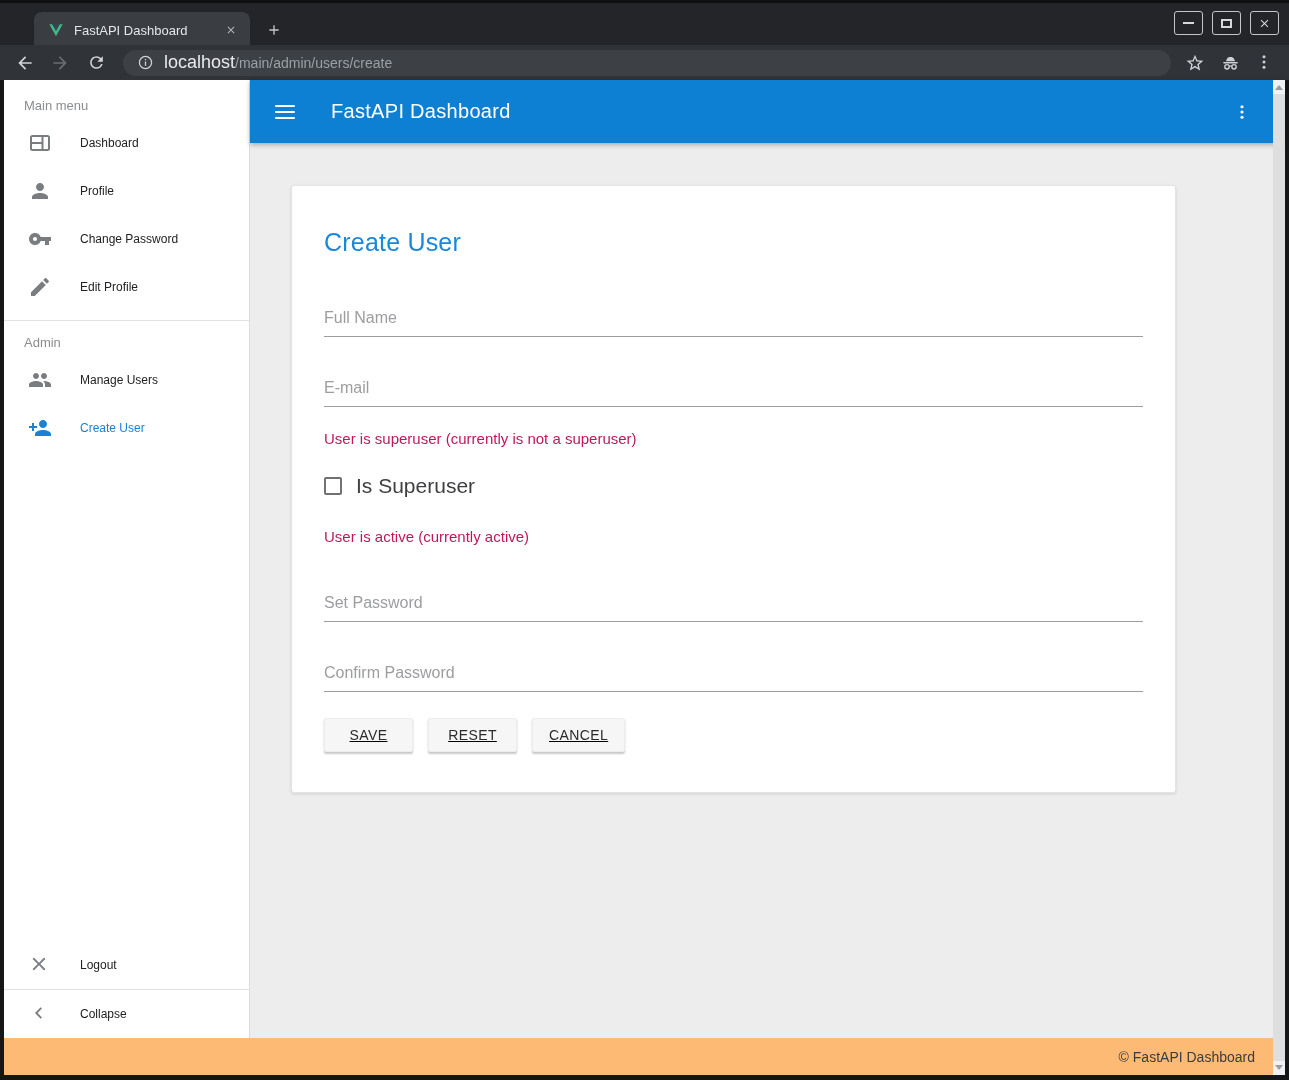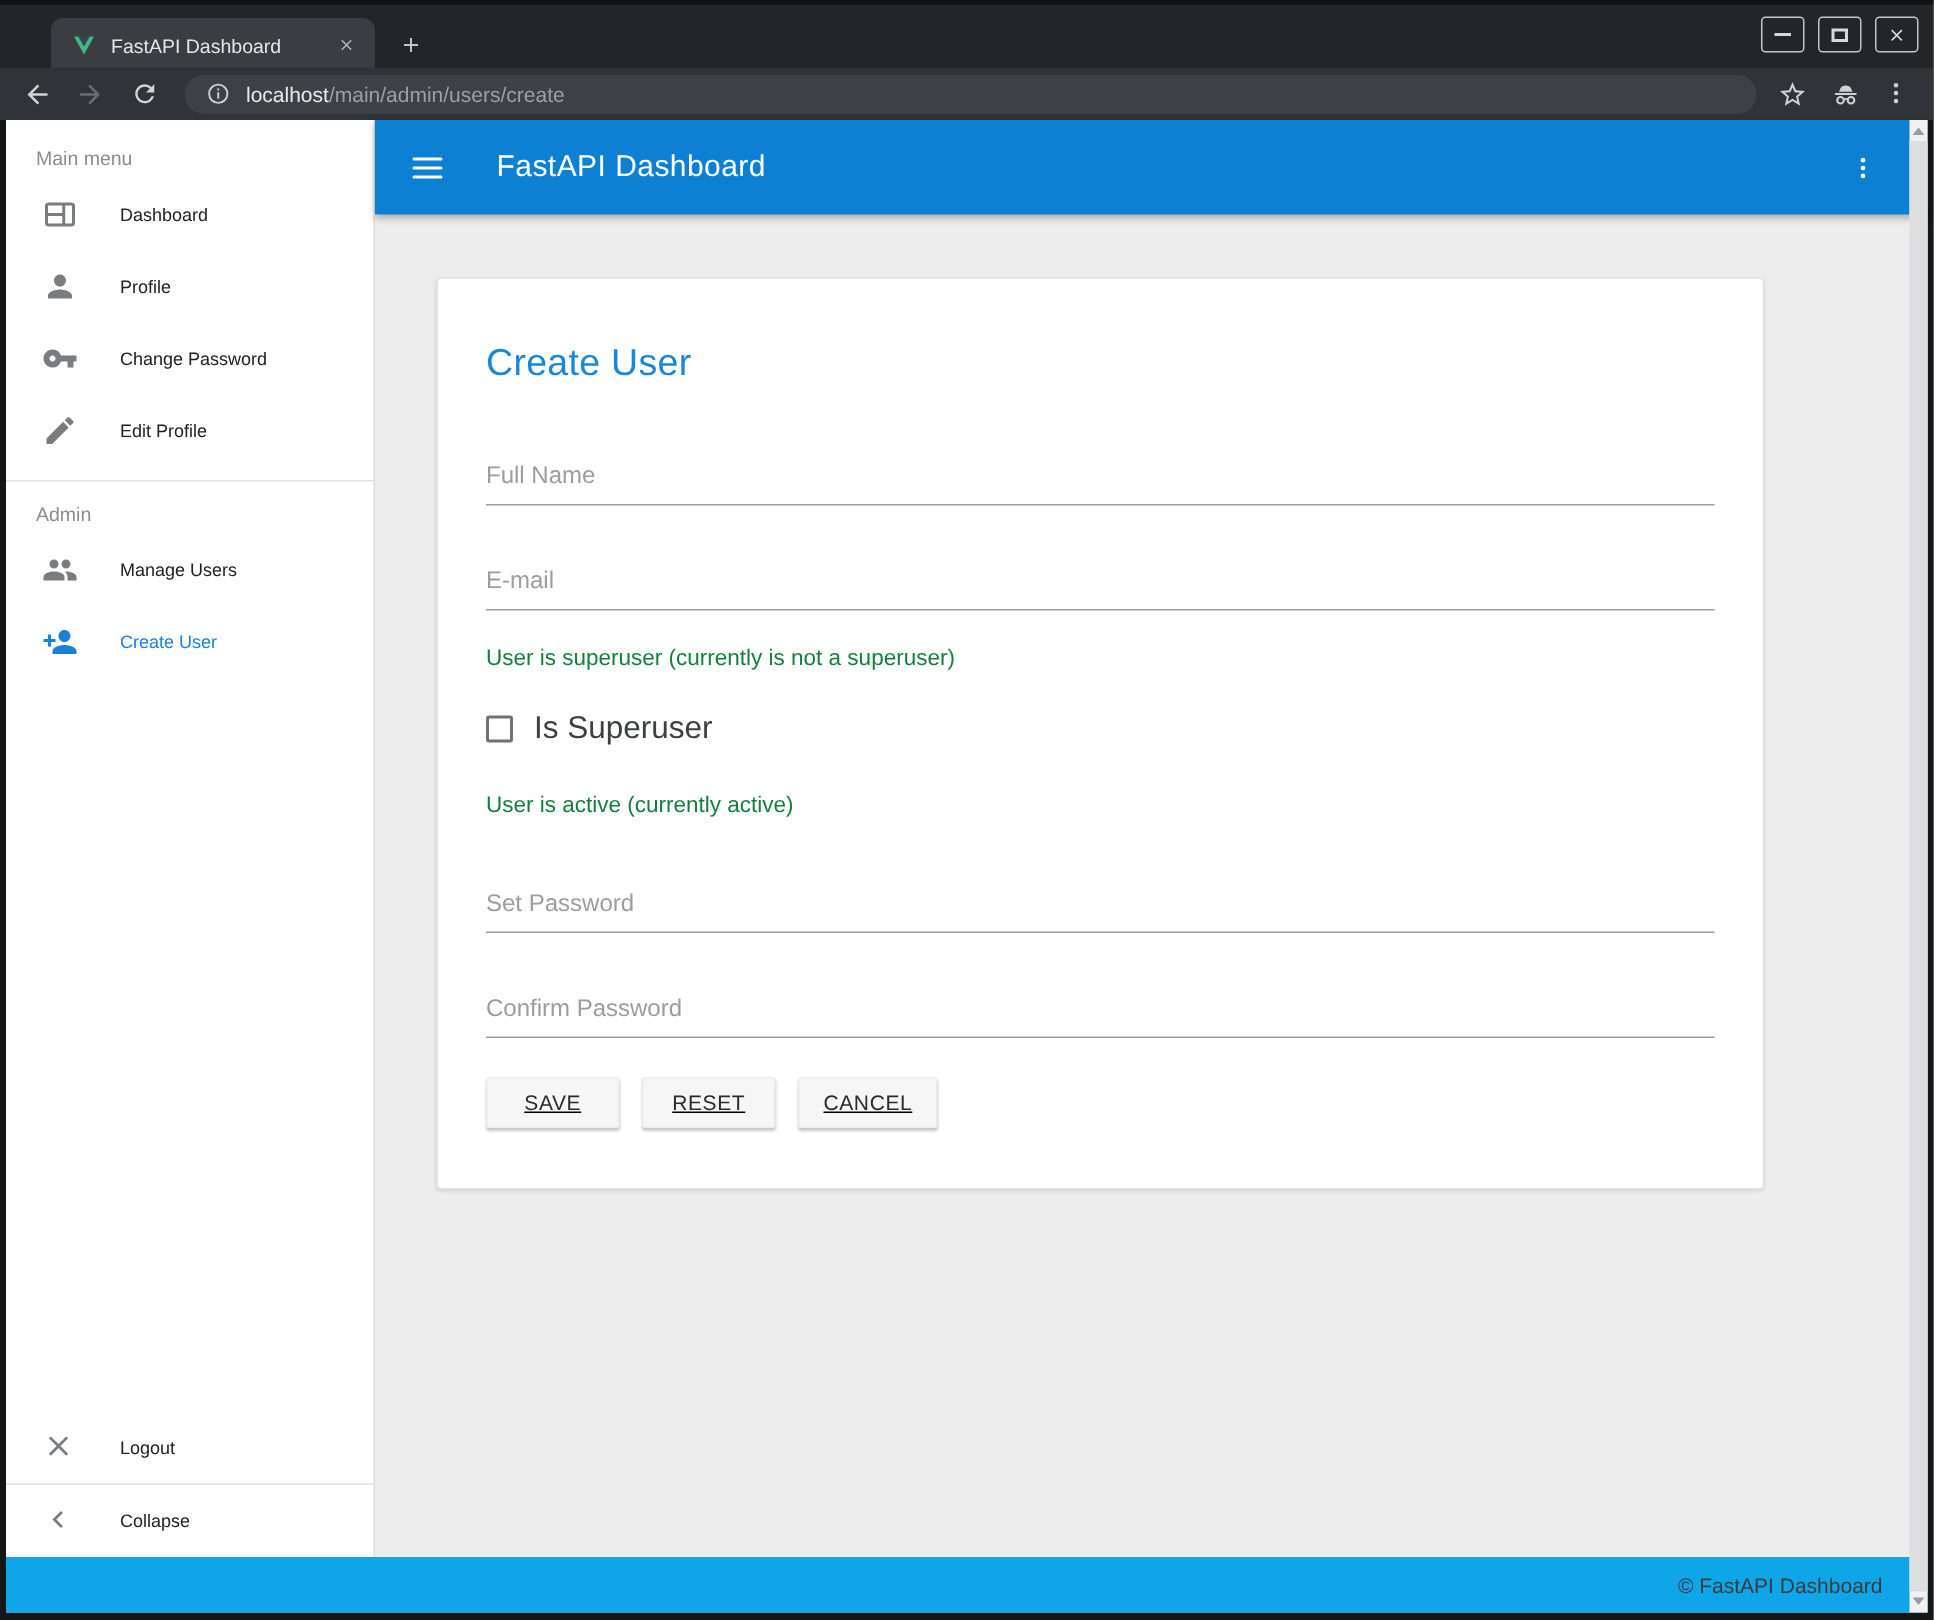--- a/index.html
+++ b/index.html
@@ -17,21 +17,21 @@
   .win-controls { position:absolute; right:10px; top:8px; display:flex; gap:9px; }
   .win-btn { width:29px; height:24px; border:1px solid #c3c5c7; border-radius:3px; display:flex; align-items:center; justify-content:center; color:#d6d8da; background:transparent; }
   .glyph-min { width:11px; height:2px; background:#d6d8da; }
   .glyph-max { width:11px; height:9px; border:2px solid #d6d8da; }
 
   
   .toolbar { position:absolute; top:45px; left:0; right:0; height:35px; background:#303337; display:flex; align-items:center; }
   .nav-icon { width:20px; height:20px; margin-left:15px; color:#d2d4d6; }
   .nav-icon.disabled { color:#6a6e72; }
   .omnibox { flex:1; height:26px; margin:0 14px 0 16px; background:#3d4045; border-radius:13px; display:flex; align-items:center; padding:0 14px; }
-  .omnibox .host { color:#e8eaec; font-size:14px; margin-left:10px;text-align:center; }
+  .omnibox .host { color:#e8eaec; font-size:18px; margin-left:10px;text-align:center; }
   .omnibox .path { color:#9aa0a6; font-size:14px; }
   .toolbar-right { display:flex; align-items:center; gap:15px; margin-right:14px; }
   .tb-icon { width:20px; height:20px; color:#cfd1d4; }
 
   
   .page { position:absolute; top:80px; left:4px; right:4px; bottom:5px; background:#ededee; display:flex; flex-direction:column; }
   .app-row { flex:1; display:flex; min-height:0; }
 
   
   .sidebar { width:246px; background:#ffffff; border-right:1px solid #dcdcde; display:flex; flex-direction:column; }
@@ -56,33 +56,33 @@
   .content { flex:1; overflow:hidden; }
 
   
   .card { width:885px; margin:42px 0 0 41px; background:#ffffff; border-radius:3px; border:1px solid #e4e4e5; box-shadow:0 1px 3px rgba(0,0,0,.12); padding:28px 32px 40px 32px; }
   .card-title { margin-top:14px; font-size:25px; font-weight:500; color:#1b87d8; letter-spacing:.2px; }
   .tfield { margin-top:52px; border-bottom:1px solid #9b9da0; }
   .tfield input { width:100%; border:none; outline:none; background:transparent; font-family:inherit; font-size:16px; color:#222; padding:0 0 9px 0; }
   .tfield input::placeholder { color:#9b9da0; opacity:1; }
   .tfield.gap-42 { margin-top:42px; }
   .tfield.gap-49 { margin-top:49px; }
-  .hint { font-size:15px; color:#15803d; }
+  .hint { font-size:15px; color:#be185d; }
   .hint.gap-23 { margin-top:23px; }
   .hint.gap-30 { margin-top:30px; }
   .cb-row { margin-top:27px; display:flex; align-items:center; }
   .cb-box { width:18px; height:18px; border-radius:2px; flex:0 0 18px; }
   .cb-box.unchecked { border:2px solid #6f7275; background:#fff; }
   .cb-box.checked { background:#64b5f6; display:flex; align-items:center; justify-content:center; }
   .cb-label { margin-left:14px; font-size:21px; color:#3d3f42; }
   .btn-row { margin-top:26px; display:flex; gap:15px;text-decoration:underline; }
   .btn { min-width:89px; height:34px; padding:0 16px; background:#f6f6f6; border:1px solid #ececec; border-radius:2px; box-shadow:0 2px 2px rgba(0,0,0,.22); font-family:inherit; font-size:14px; color:#2a2b2d; letter-spacing:.4px; display:flex; align-items:center; justify-content:center; cursor:pointer; }
 
   
-  .footer { height:37px; background:#0ea5e9; display:flex; align-items:center; justify-content:flex-end; padding-right:30px; }
+  .footer { height:37px; background:#fdba74; display:flex; align-items:center; justify-content:flex-end; padding-right:30px; }
   .footer-text { font-size:14px; color:#3b3c3e; }
 
   
   .scrollbar { position:absolute; top:80px; right:4px; bottom:5px; width:12px; background:#f1f1f3; z-index:5; display:flex; flex-direction:column; align-items:center; }
   .sb-arrow-up { margin-top:5px; width:0; height:0; border-left:4px solid transparent; border-right:4px solid transparent; border-bottom:5px solid #9a9da0; }
   .sb-thumb { flex:1; width:12px; margin:4px 0; background:#dddee0; }
   .sb-arrow-down { margin-bottom:5px; width:0; height:0; border-left:4px solid transparent; border-right:4px solid transparent; border-top:5px solid #9a9da0; }
 
   svg { display:block; }
 </style>

